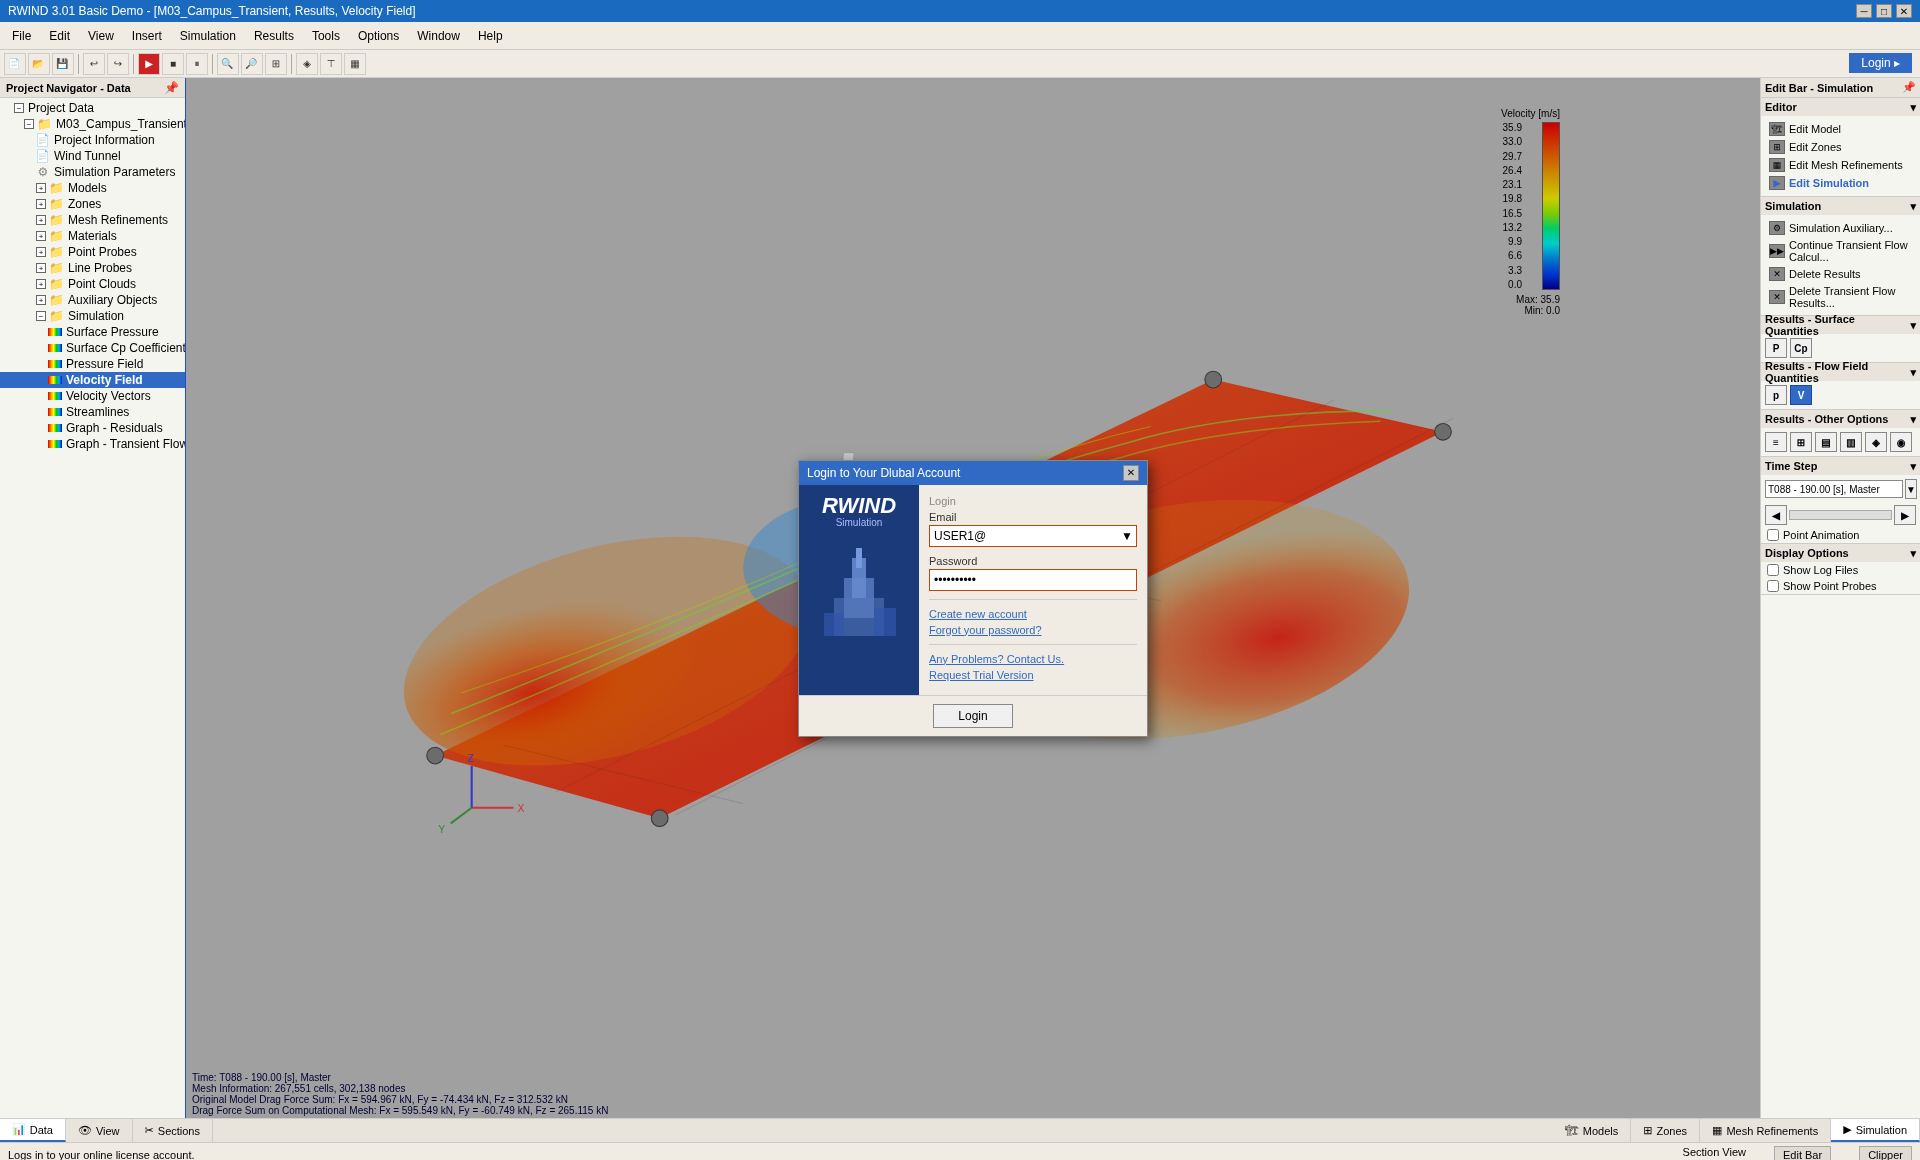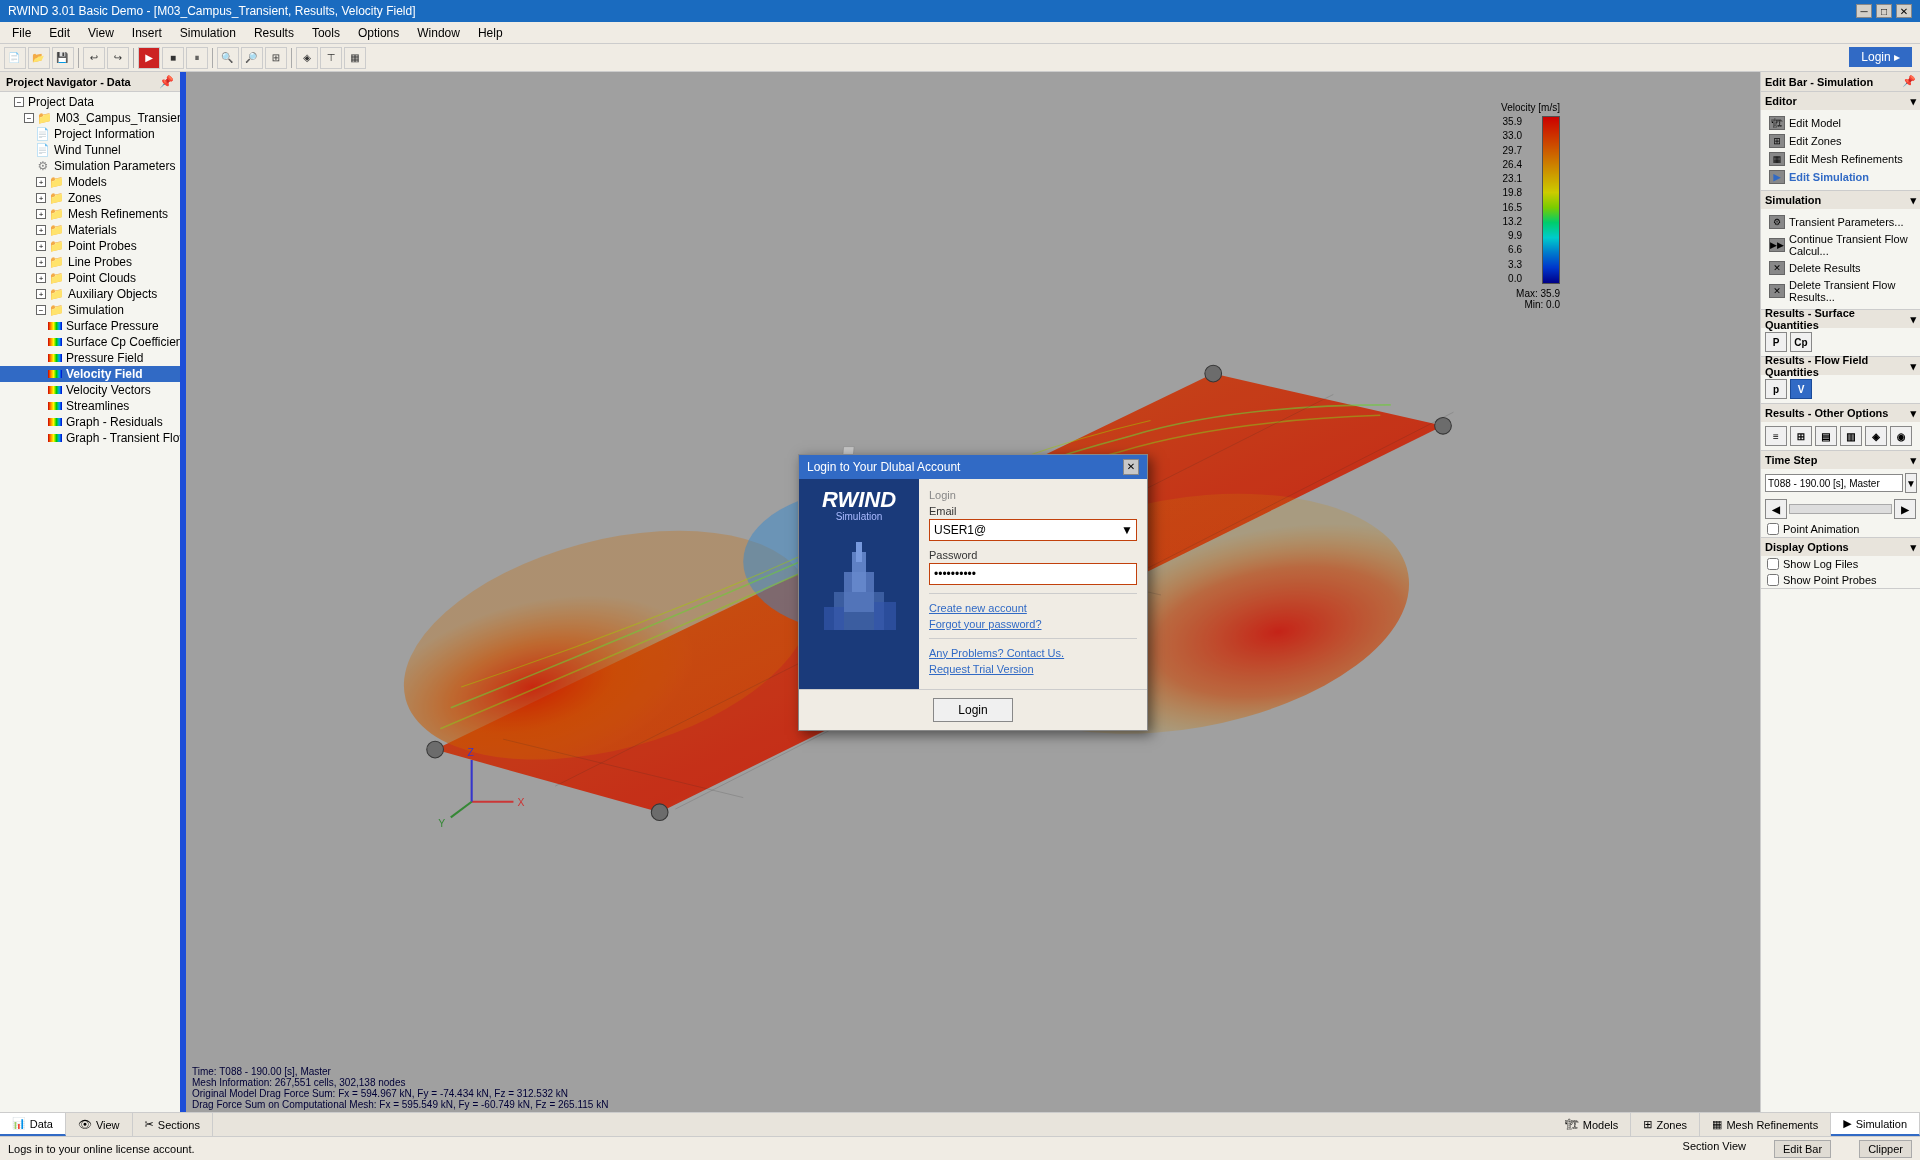--- a/index.html
+++ b/index.html
@@ -4,34 +4,34 @@
   <style>
     * { margin: 0; padding: 0; box-sizing: border-box; }
     body { width: 1920px; height: 1160px; overflow: hidden; font-family: 'Segoe UI', Tahoma, Geneva, Verdana, sans-serif; font-size: 12px; background: #d4d0c8; }
 
     
     #titlebar { height: 22px; background: #1a6bbf; display: flex; align-items: center; justify-content: space-between; padding: 0 8px; color: white; font-size: 12px; }
     #titlebar-controls { display: flex; gap: 4px; }
     .titlebar-btn { width: 16px; height: 14px; background: #d4d0c8; border: 1px solid #888; font-size: 10px; cursor: pointer; display: flex; align-items: center; justify-content: center; color: black; }
 
     
-    #menubar { height: 22px; background: #f0ece4; display: flex; align-items: center; border-bottom: 1px solid #ccc; padding: 0 4px; gap: 2px; }
+    #menubar { height: 28px; background: #f0ece4; display: flex; align-items: center; border-bottom: 1px solid #ccc; padding: 0 4px; gap: 2px; }
     .menu-item { padding: 2px 8px; cursor: pointer; font-size: 12px; }
 
     
     #toolbar { height: 28px; background: #f0ece4; border-bottom: 1px solid #ccc; display: flex; align-items: center; padding: 0 4px; gap: 2px; position: relative; }
     .tb-btn { width: 22px; height: 22px; background: #f0ece4; border: 1px solid #ccc; cursor: pointer; display: flex; align-items: center; justify-content: center; font-size: 10px; color: #333; }
     .tb-separator { width: 1px; height: 20px; background: #aaa; margin: 0 2px; }
     .login-btn { position: absolute; right: 8px; top: 3px; background: #316ac5; color: white; border: none; padding: 3px 12px; cursor: pointer; font-size: 12px; }
 
     
     #main { display: flex; height: calc(1160px - 22px - 22px - 28px - 24px - 24px); }
 
     
-    #left-panel { width: 186px; background: #f5f5f0; border-right: 6px solid #1d4ed8; display: flex; flex-direction: column; }
+    #left-panel { width: 186px; background: #f5f5f0; border-right: 1px solid #1d4ed8; display: flex; flex-direction: column; }
     #nav-header { height: 20px; background: #e8e4dc; border-bottom: 1px solid #ccc; display: flex; align-items: center; justify-content: space-between; padding: 0 6px; font-size: 11px; font-weight: bold; }
     #nav-content { flex: 1; overflow-y: auto; padding: 2px 0; }
     .nav-item { display: flex; align-items: center; gap: 4px; padding: 1px 4px; cursor: pointer; white-space: nowrap; overflow: hidden; }
     .nav-item.selected { background: #316ac5; color: white; font-weight: bold; }
     .nav-indent-1 { padding-left: 14px; }
     .nav-indent-2 { padding-left: 24px; }
     .nav-indent-3 { padding-left: 36px; }
     .nav-indent-4 { padding-left: 48px; }
     .tree-toggle { width: 10px; height: 10px; border: 1px solid #666; display: inline-flex; align-items: center; justify-content: center; font-size: 8px; cursor: pointer; background: white; flex-shrink: 0; }
     .nav-icon { width: 14px; height: 14px; flex-shrink: 0; display: inline-flex; align-items: center; justify-content: center; }
@@ -452,21 +452,21 @@
     </div>
 
     <div class="right-section">
       <div class="right-section-header">
         <span>Simulation</span>
         <span>▾</span>
       </div>
       <div class="right-section-content">
         <div class="right-btn">
           <div class="rb-icon">⚙</div>
-          <span>Transient Parameters...</span>
+          <span>Simulation Auxiliary...</span>
         </div>
         <div class="right-btn">
           <div class="rb-icon">▶▶</div>
           <span>Continue Transient Flow Calcul...</span>
         </div>
         <div class="right-btn">
           <div class="rb-icon">✕</div>
           <span>Delete Results</span>
         </div>
         <div class="right-btn">

